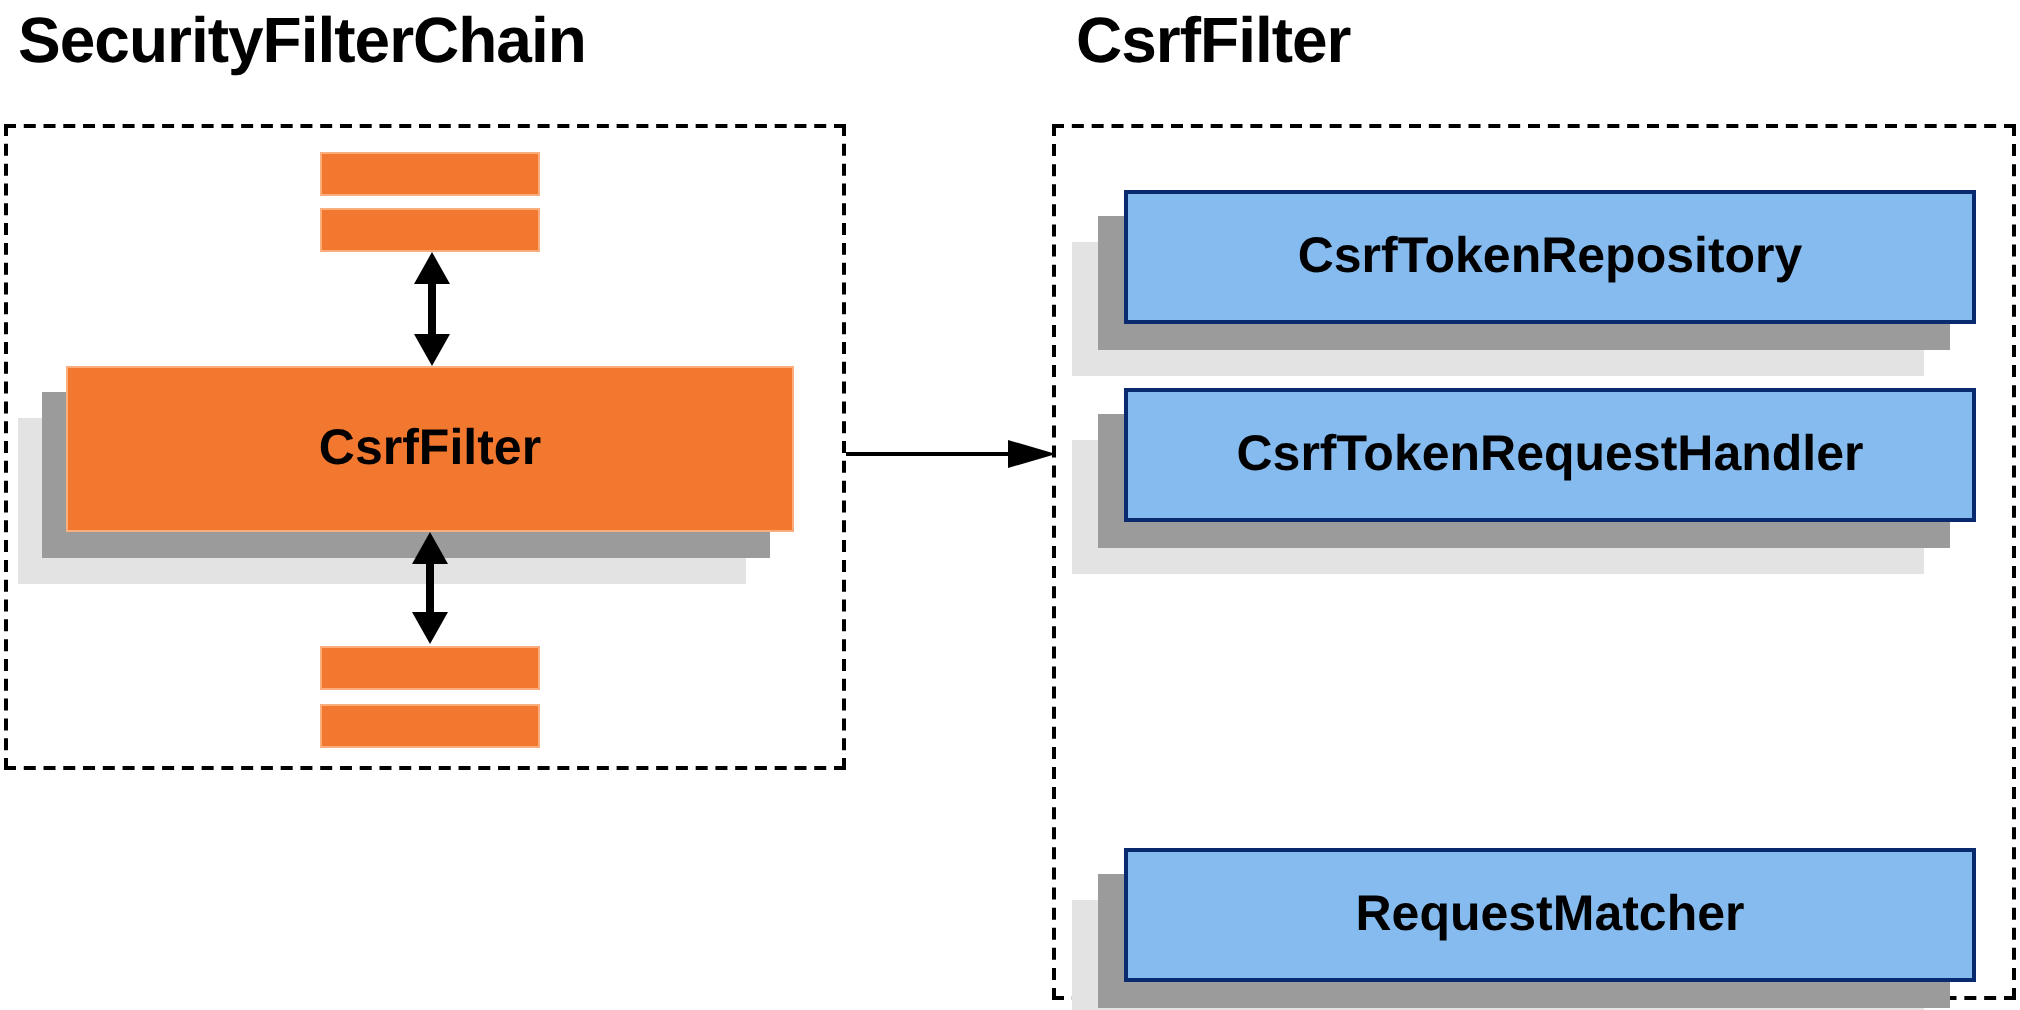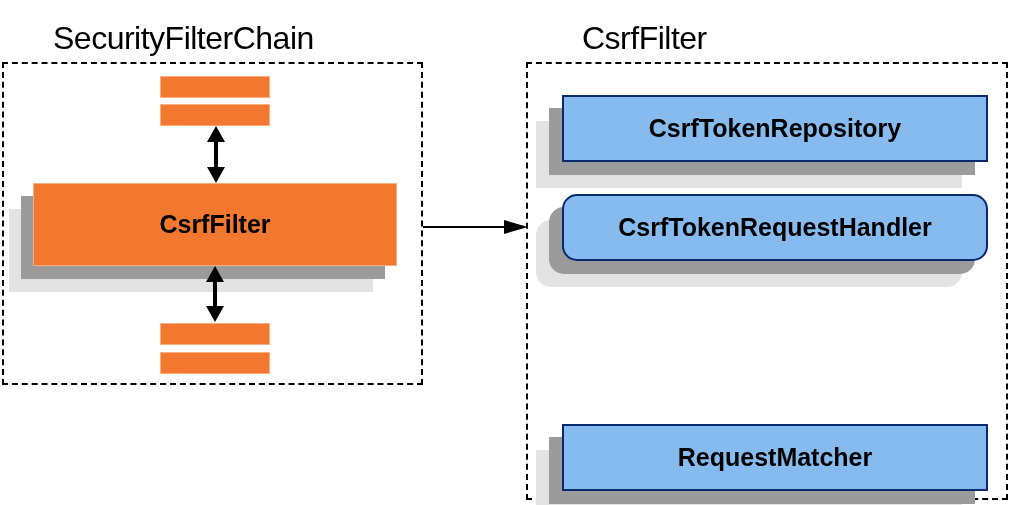--- a/index.html
+++ b/index.html
@@ -19,26 +19,25 @@
     position: relative;
     width: 1010px;
     height: 505px;
     background: var(--background);
     font-family: "Liberation Sans", sans-serif;
     color: var(--text);
     overflow: hidden;
   }
   .title {
     position: absolute;
-    top: 20px;
+    top: 2px;
     font-size: 32px;
-    font-weight: normal;
+    font-weight: bold;
     letter-spacing: -0.5px;
     white-space: nowrap;
-    margin-left: 44px;
   }
   .left-title  { left: 9px; }
   .right-title { left: 538px; }
 
   .dashed {
     position: absolute;
     border: 2px dashed #000;
     background: transparent;
   }
   .left-dashed  { left: 2px;   top: 62px; width: 421px; height: 323px; }
@@ -67,21 +66,21 @@
     position: absolute;
     left: 562px;
     width: 426px; height: 67px;
     background: var(--blue);
     border: 2px solid var(--blue_border);
     box-shadow: -13px 13px 0 var(--shadow_dark), -26px 26px 0 var(--shadow_light);
     display: flex; align-items: center; justify-content: center;
     font-size: 25px; font-weight: bold;
   }
   .blue-box.b1 { top: 95px; text-align: center;  }
-  .blue-box.b2 { top: 194px; border-radius: 15px; }
+  .blue-box.b2 { top: 194px; }
   .blue-box.b3 { top: 294px; }
   .blue-box.b4 { top: 392px; margin-top: 32px; }
 
   .arrow-svg { position: absolute; overflow: visible; }
 </style>
 </head>
 <body>
 
 <div class="canvas">
 

